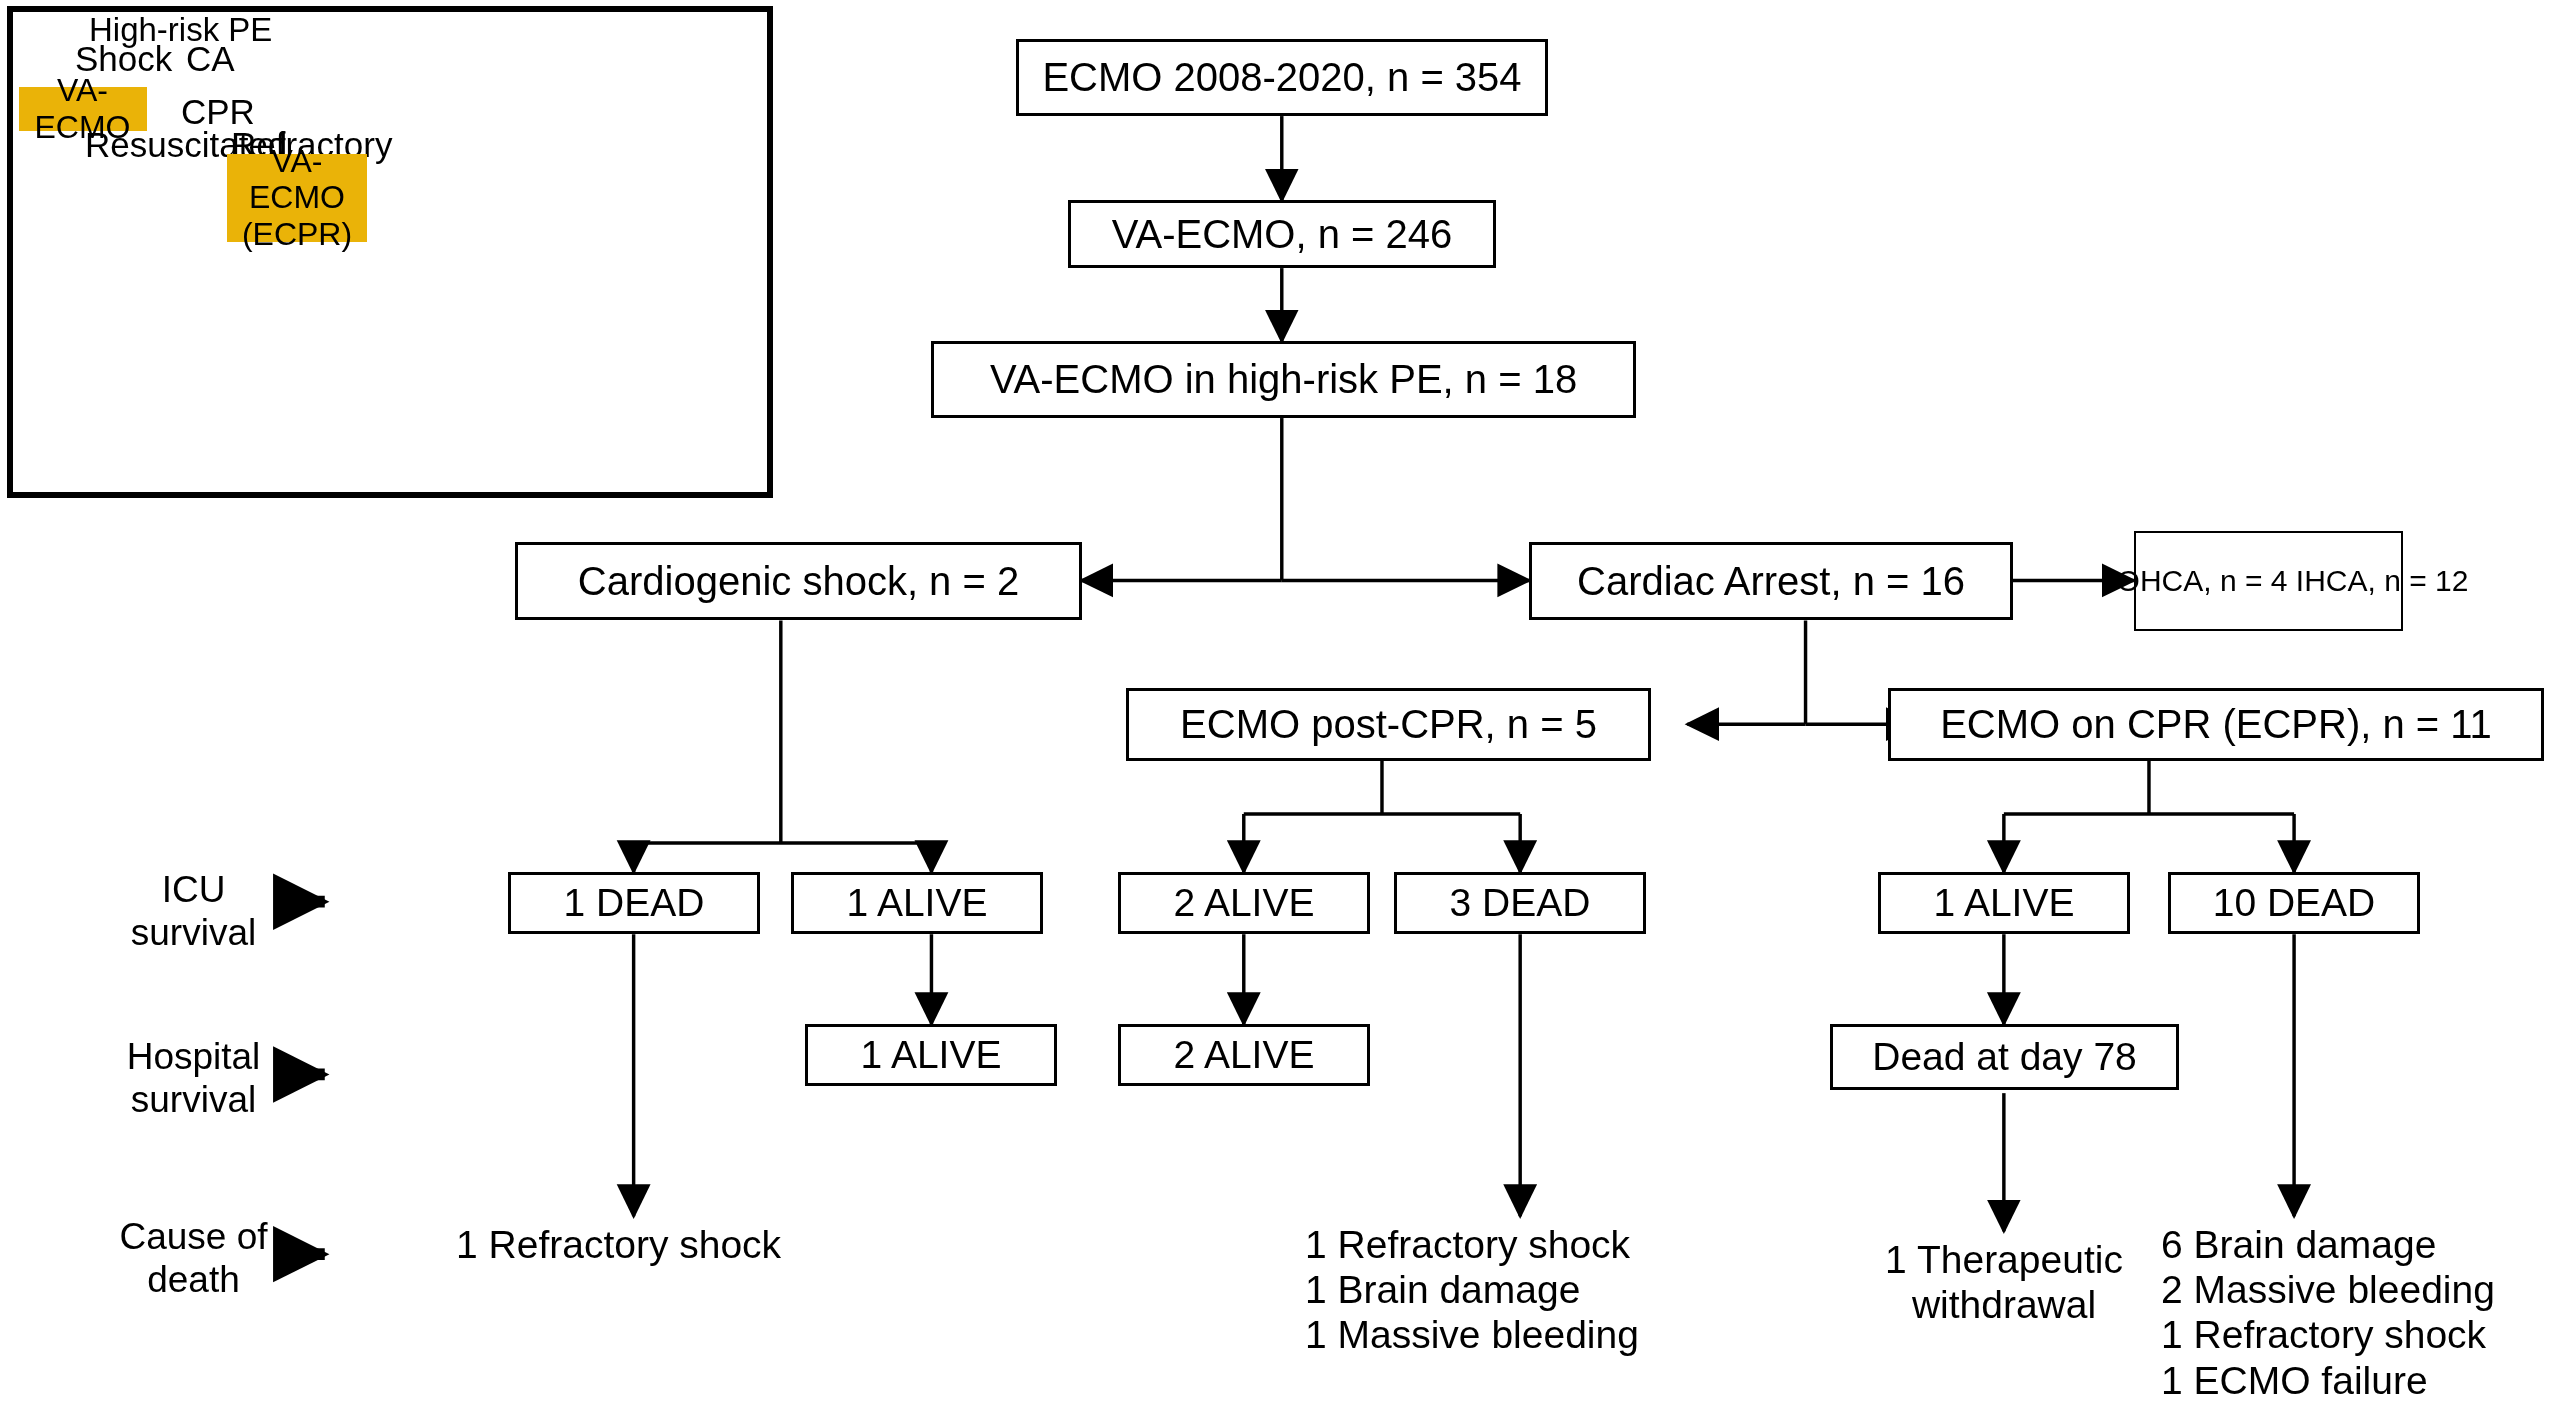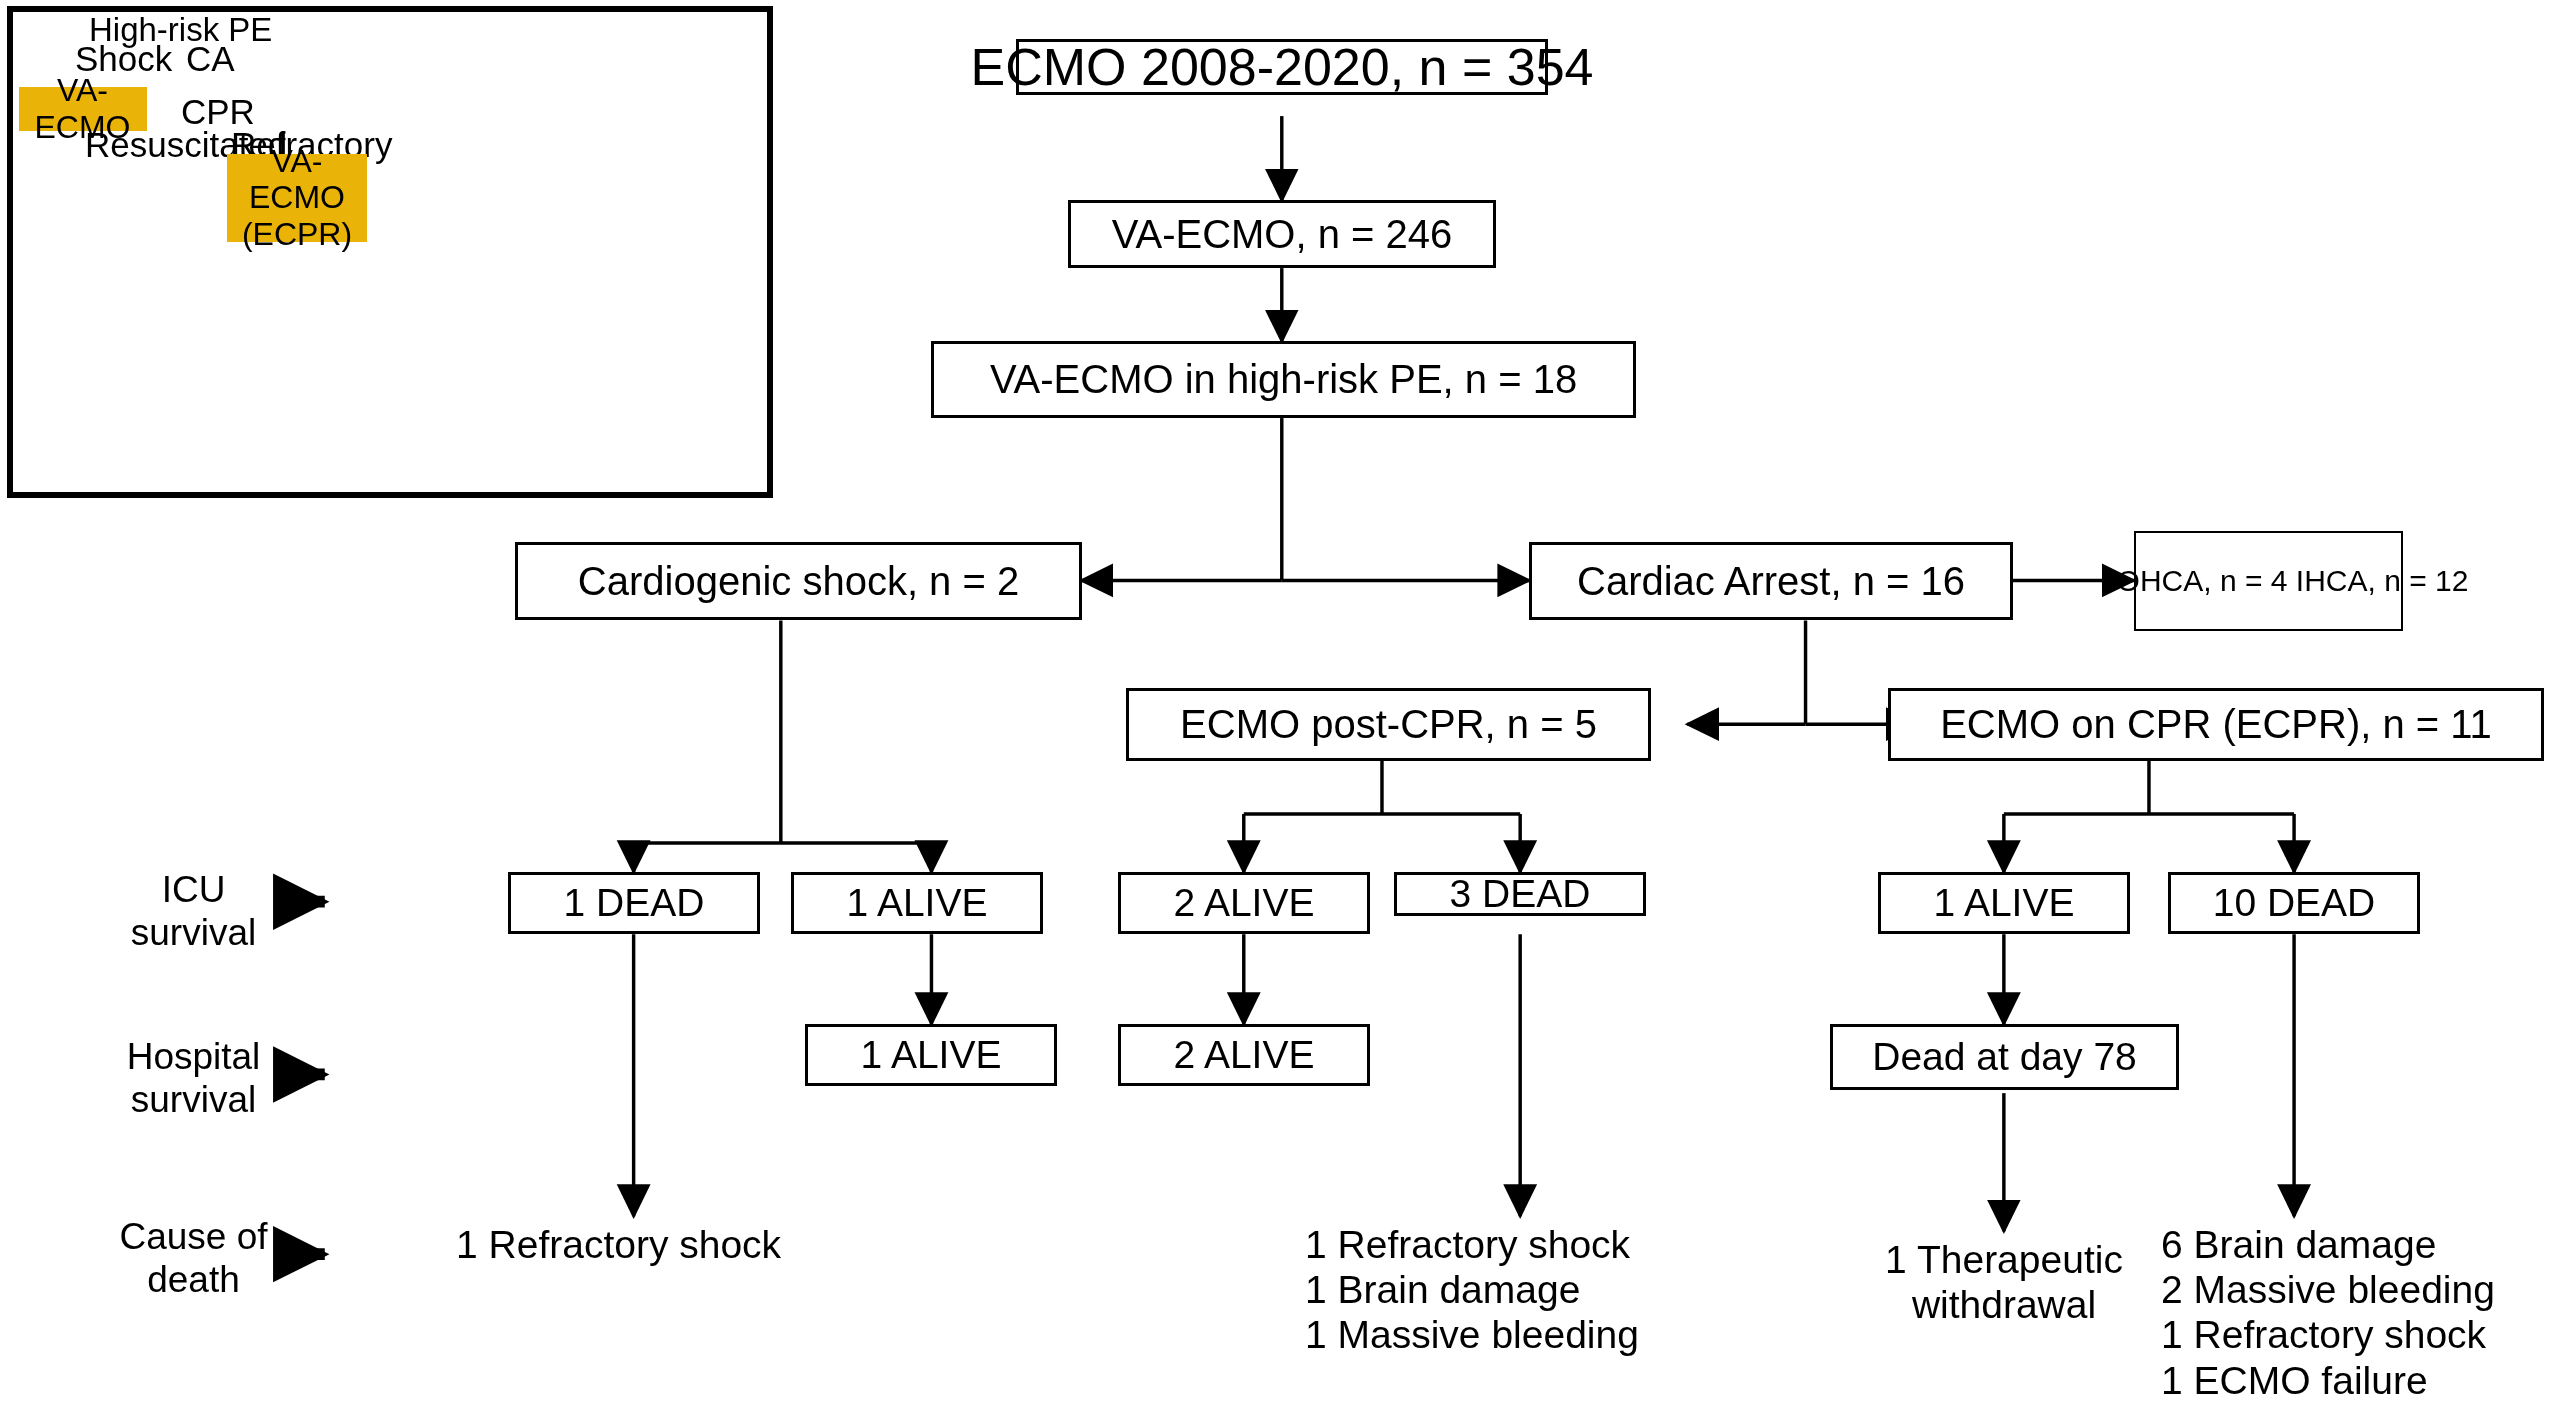--- a/index.html
+++ b/index.html
@@ -176,21 +176,21 @@
     <div class="inset-text" style="left:173px; top:28px; font-size:35px;">CA</div>
     <div class="inset-text" style="left:168px; top:81px; font-size:35px;">CPR</div>
     <div class="inset-text" style="left:72px; top:114px; font-size:35px;">Resuscitated</div>
     <div class="inset-text" style="left:218px; top:114px; font-size:35px;">Refractory</div>
 
     <div class="gray-box" style="left:5.5px; top:75px; width:128px; height:44px; font-size:32px;">VA-ECMO</div>
     <div class="gray-box" style="left:214px; top:142px; width:140px; height:88px; font-size:32px; flex-direction:column;">VA-ECMO
 (ECPR)</div>
   </div>
 
-  <div class="node" style="left:1016px; top:39px; width:532px; height:56px; font-size:52px;">ECMO 2008-2020, n = 354</div>
+  <div class="node" style="left:1016px; top:39px; width:532px; height:77px; font-size:40px;">ECMO 2008-2020, n = 354</div>
 
   <div class="node" style="left:1068px; top:200px; width:428px; height:68px; font-size:40px;">VA-ECMO, n = 246</div>
 
   <div class="node" style="left:931px; top:341px; width:705px; height:77px; font-size:40px;">VA-ECMO in high-risk PE, n = 18</div>
 
   <div class="node" style="left:515px; top:542px; width:567px; height:78px; font-size:40px;">Cardiogenic shock, n = 2</div>
 
   <div class="node" style="left:1529px; top:542px; width:484px; height:78px; font-size:40px;">Cardiac Arrest, n = 16</div>
 
   <div class="node tight" style="left:2134px; top:531px; width:269px; height:100px; font-size:30px; flex-direction:column; line-height:1.2;padding-left:48px;">OHCA, n = 4
@@ -199,21 +199,21 @@
   <div class="node" style="left:1126px; top:688px; width:525px; height:73px; font-size:40px;">ECMO post-CPR, n = 5</div>
 
   <div class="node" style="left:1888px; top:688px; width:656px; height:73px; font-size:40px;">ECMO on CPR (ECPR), n = 11</div>
 
   <div class="lbl" style="left:107px; top:869px; width:173px; font-size:37px;">ICU
 survival</div>
 
   <div class="node" style="left:508px; top:872px; width:252px; height:62px; font-size:39px;">1 DEAD</div>
   <div class="node" style="left:791px; top:872px; width:252px; height:62px; font-size:39px;">1 ALIVE</div>
   <div class="node" style="left:1118px; top:872px; width:252px; height:62px; font-size:39px;">2 ALIVE</div>
-  <div class="node" style="left:1394px; top:872px; width:252px; height:44px; font-size:39px;">3 DEAD</div>
+  <div class="node" style="left:1394px; top:872px; width:252px; height:62px; font-size:39px;">3 DEAD</div>
   <div class="node" style="left:1878px; top:872px; width:252px; height:62px; font-size:39px;">1 ALIVE</div>
   <div class="node" style="left:2168px; top:872px; width:252px; height:62px; font-size:39px;">10 DEAD</div>
 
   <div class="lbl" style="left:97px; top:1036px; width:193px; font-size:37px;">Hospital
 survival</div>
 
   <div class="node" style="left:805px; top:1024px; width:252px; height:62px; font-size:39px;">1 ALIVE</div>
   <div class="node" style="left:1118px; top:1024px; width:252px; height:62px; font-size:39px;">2 ALIVE</div>
   <div class="node" style="left:1830px; top:1024px; width:349px; height:66px; font-size:39px;">Dead at day 78</div>
 

